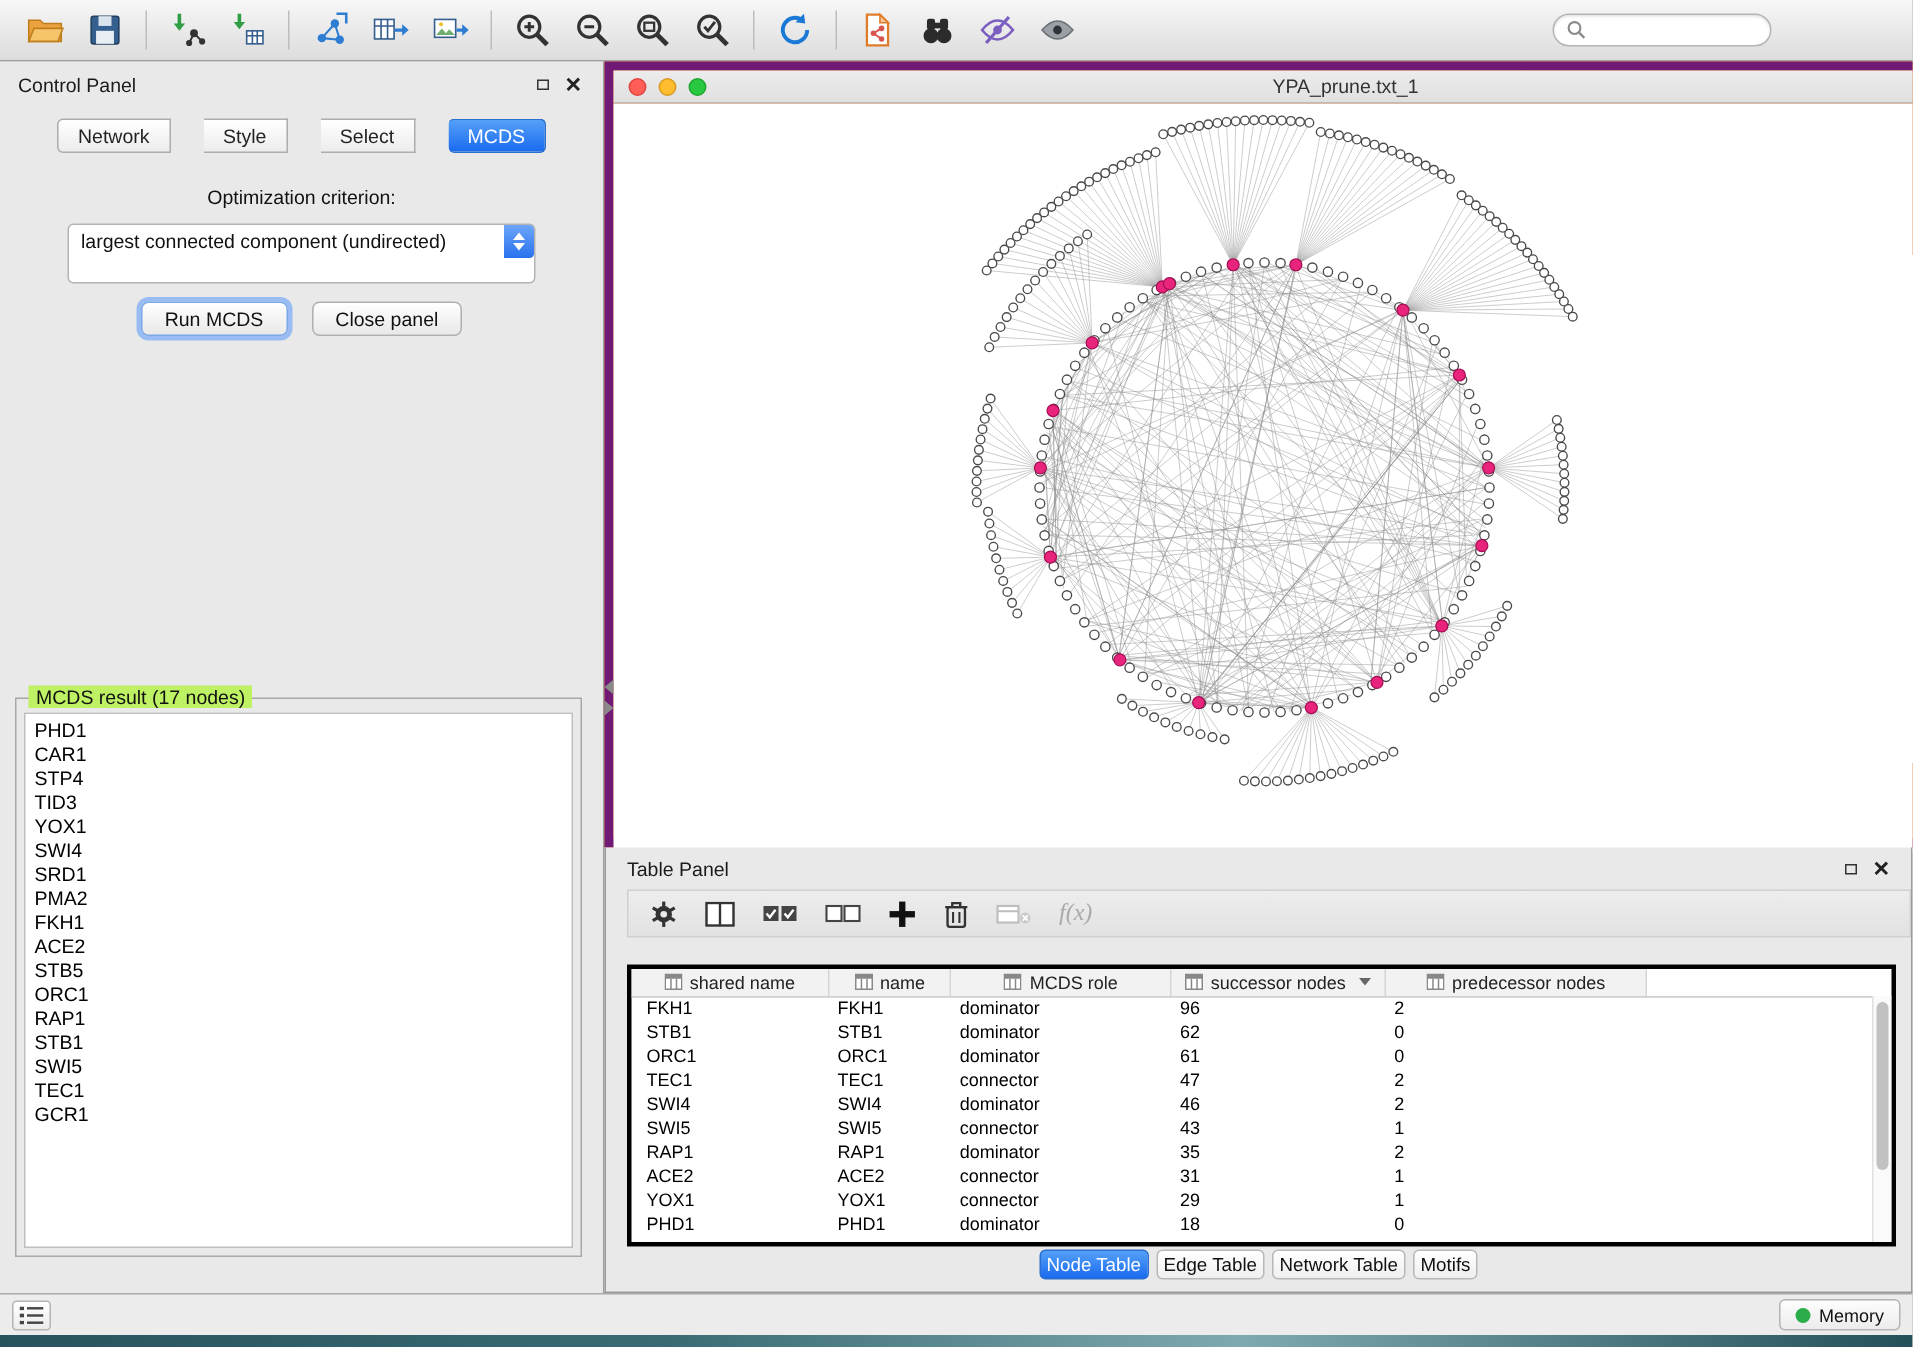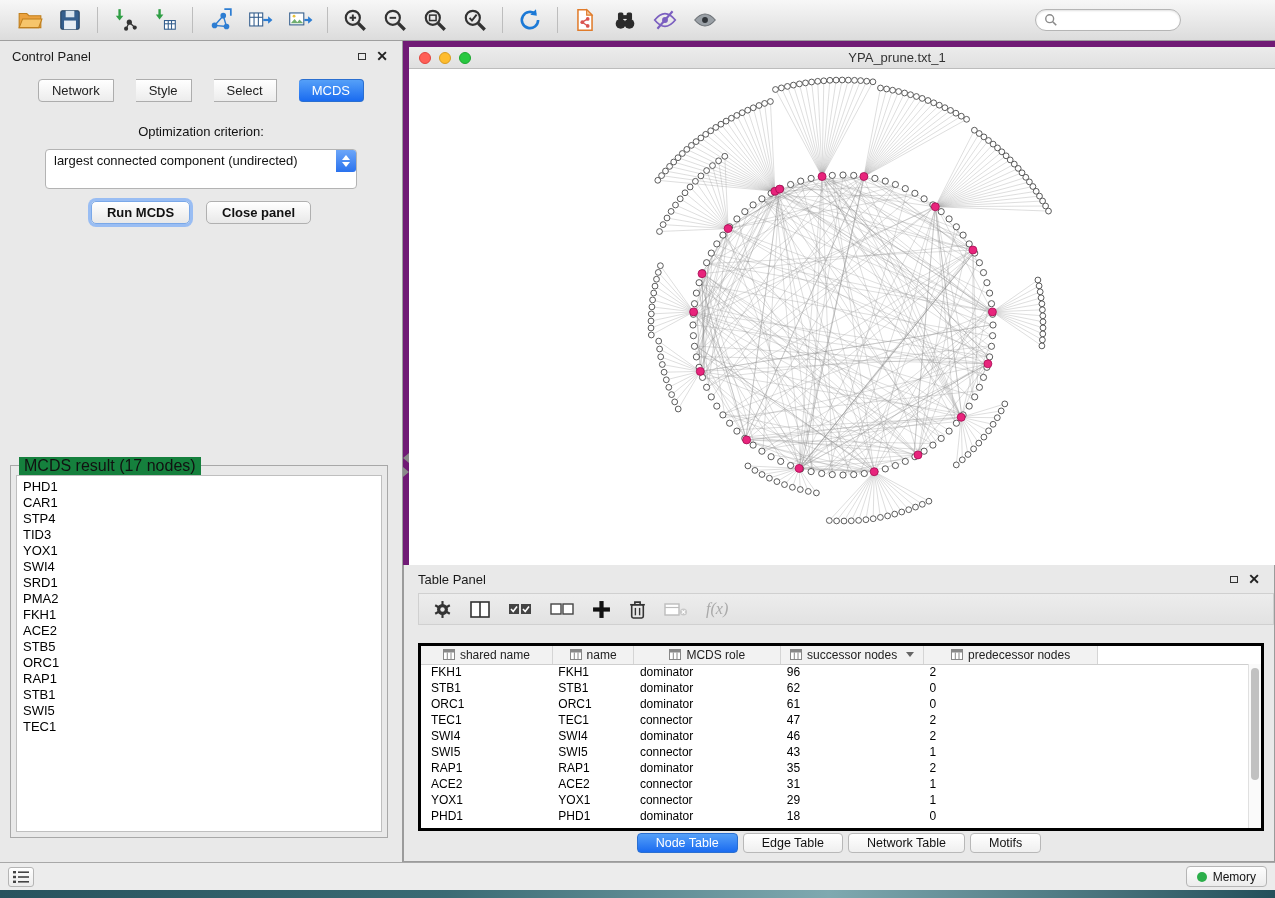--- a/index.html
+++ b/index.html
@@ -35,24 +35,24 @@
   .mac-select { position:relative; width:312px; height:40px; margin:10px auto 0; background:#fff;
     border:1px solid #b3b3b3; border-radius:4px; font-size:13px; line-height:22px; padding-left:8px;
     color:#111; cursor:pointer; }
   .stepper { position:absolute; right:0; top:0; width:20px; height:22px;
     background:linear-gradient(#6ca6f9,#2a72ee); border-radius:0 3px 3px 0;
     display:flex; flex-direction:column; align-items:center; justify-content:center; gap:2px; }
   .tri-up { width:0; height:0; border-left:4px solid transparent; border-right:4px solid transparent; border-bottom:5px solid #fff; }
   .tri-dn { width:0; height:0; border-left:4px solid transparent; border-right:4px solid transparent; border-top:5px solid #fff; }
   .btn-row { display:flex; justify-content:center; gap:16px; margin-top:12px; }
   .mac-btn { padding:3px 15px; font-size:13px; font-family:inherit; color:#111;
-    background:linear-gradient(#ffffff,#e8e8e8); border:1px solid #b0b0b0; border-radius:5px; cursor:pointer;font-weight:bold; }
+    background:linear-gradient(#ffffff,#e8e8e8); border:1px solid #b0b0b0; border-radius:5px; cursor:pointer; }
   .mac-btn.focus { box-shadow:0 0 0 3px rgba(100,160,250,.6); border-color:#7aa8e8; }
   .result-box { position:absolute; left:10px; right:14px; top:424px; height:373px; border:1px solid #a8a8a8; }
-  .box-legend { position:absolute; top:-9px; left:8px; background:#15803d; padding:0 5px; font-size:16px; color:#111; }
+  .box-legend { position:absolute; top:-9px; left:8px; background:#bef264; padding:0 5px; font-size:13px; color:#111; }
   .result-list { position:absolute; left:5px; right:5px; top:9px; bottom:5px; background:#fff;
     border:1px solid #bfbfbf; overflow:hidden; padding:3px 0 0 6px; }
   .result-item { font-size:13px; line-height:16px; color:#000; }
 
   
   #network-pane { position:absolute; top:41px; left:403px; width:988px; height:524px;
     background:#f97316; border:6px solid #701a75; }
   .net-titlebar { position:relative; height:22px; background:linear-gradient(#ececec,#e0e0e0);
     border-bottom:1px solid #bcbcbc; }
   .lights { position:absolute; left:10px; top:5px; display:flex; gap:8px; }
@@ -76,21 +76,21 @@
   table.ntable { border-collapse:collapse; table-layout:fixed; }
   table.ntable th { background:#f2f2f2; border-right:1px solid #d5d5d5; border-bottom:1px solid #cfcfcf;
     height:18px; font-weight:normal; font-size:12px; color:#222; padding:0 4px; white-space:nowrap; }
   .th-inner { display:flex; align-items:center; justify-content:center; gap:5px; }
   table.ntable td { height:16px; font-size:12px; color:#000; padding:0 6px; white-space:nowrap; }
   td.num { text-align:left; padding-right:10px; }
   .combo-arrow { width:0; height:0; border-left:4px solid transparent; border-right:4px solid transparent; border-top:5px solid #666; margin-left:4px; }
   .vscroll { position:absolute; right:0; top:18px; bottom:0; width:13px; background:#fafafa; border-left:1px solid #e0e0e0; }
   .vthumb { position:absolute; left:2px; top:4px; width:8px; height:112px; background:#c1c1c1; border-radius:5px; }
   .bt-tabs { position:absolute; left:0; right:0; top:268px; display:flex; justify-content:center; gap:5px; }
-  .bt-tab { padding:2px 18px; font-size:12.5px; font-family:inherit; border:1px solid #b8b8b8; border-radius:4px;
+  .bt-tab { padding:2px 4px; font-size:12.5px; font-family:inherit; border:1px solid #b8b8b8; border-radius:4px;
     background:linear-gradient(#ffffff,#efefef); color:#111; cursor:pointer; }
   .bt-tab.active { background:linear-gradient(#55a0f8,#1a6bf0); color:#fff; border-color:#2a6fd0; }
 
   
   #status-bar { position:absolute; left:0; right:0; bottom:8px; height:28px; background:#ececec;
     border-top:1px solid #a8a8a8; display:flex; align-items:center; padding:0 8px; }
   .sb-left-btn { width:26px; height:20px; border:1px solid #b5b5b5; border-radius:3px;
     background:linear-gradient(#fff,#ececec); display:flex; align-items:center; justify-content:center; cursor:pointer; }
   .memory-btn { margin-left:auto; height:21px; border:1px solid #b5b5b5; border-radius:4px;
     background:linear-gradient(#fdfdfd,#ececec); display:flex; align-items:center; gap:6px; padding:0 10px;
@@ -290,20 +290,21 @@
           <div class="result-item">SRD1</div>
           <div class="result-item">PMA2</div>
           <div class="result-item">FKH1</div>
           <div class="result-item">ACE2</div>
           <div class="result-item">STB5</div>
           <div class="result-item">ORC1</div>
           <div class="result-item">RAP1</div>
           <div class="result-item">STB1</div>
           <div class="result-item">SWI5</div>
           <div class="result-item">TEC1</div>
+          <div class="result-item">GCR1</div>
       </div>
     </div>
   </div>
 
   <div id="network-pane">
     <div class="net-titlebar">
       <span class="lights">
         <i class="light" style="background:#ff5f57;border:1px solid #e0443e;"></i>
         <i class="light" style="background:#febc2e;border:1px solid #d89c20;"></i>
         <i class="light" style="background:#28c840;border:1px solid #1da62f;"></i>

